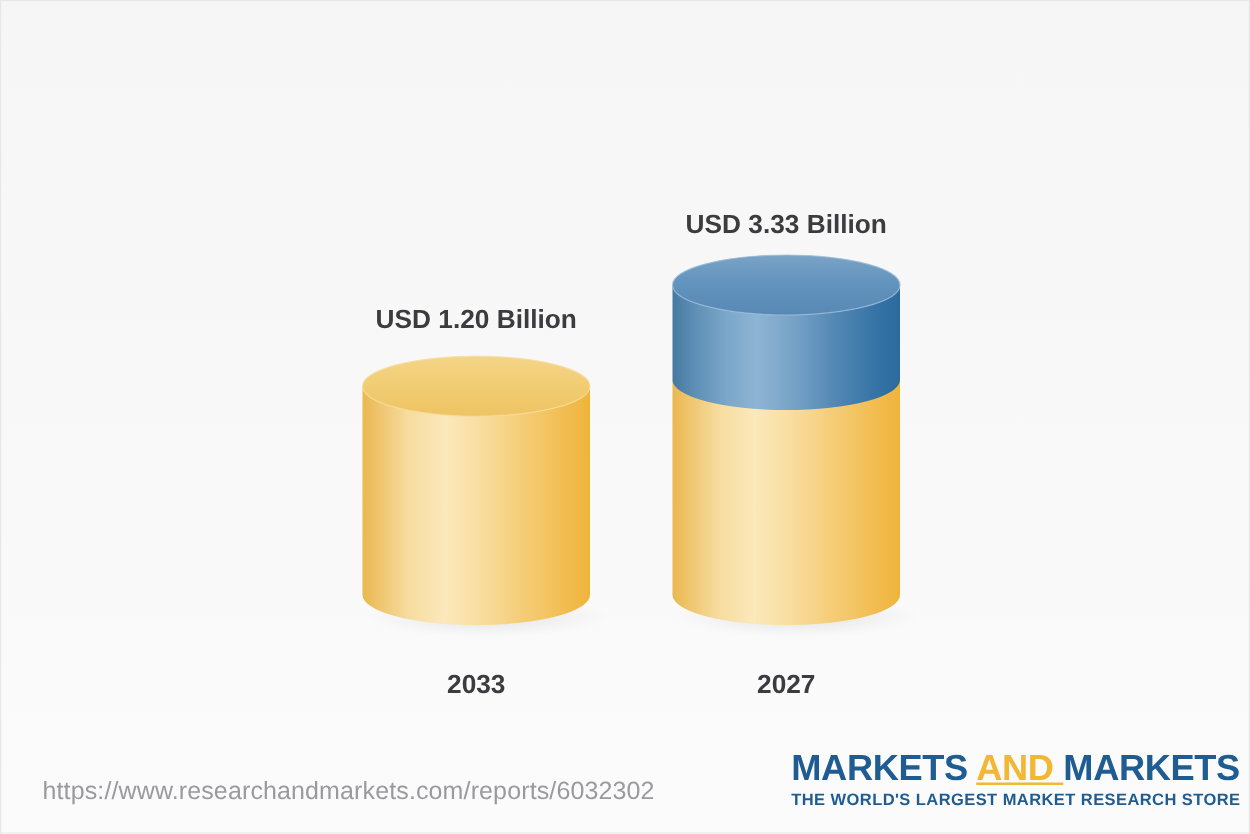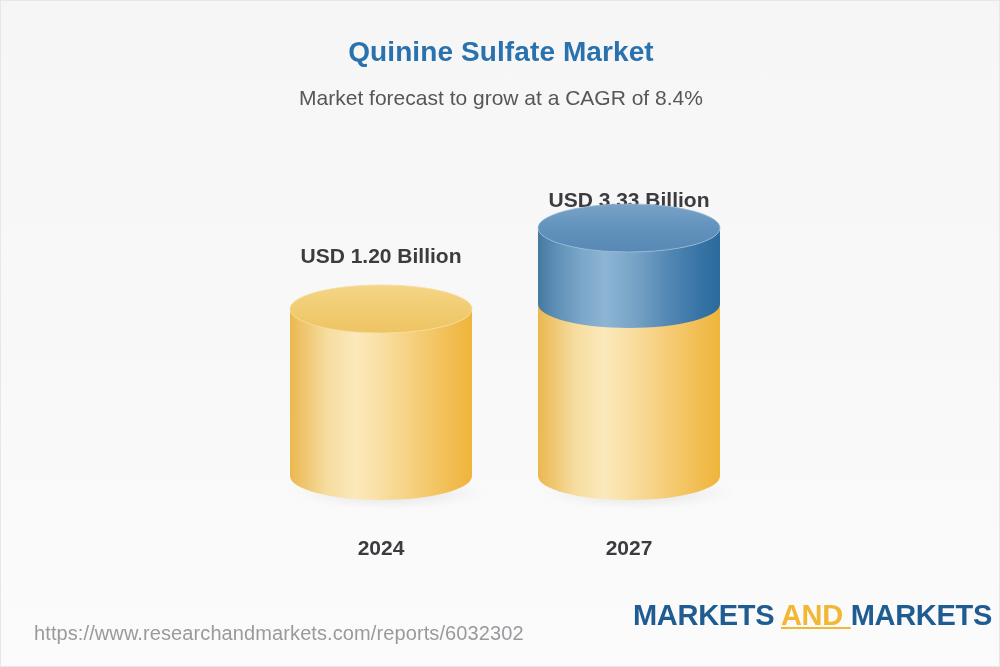--- a/index.html
+++ b/index.html
@@ -67,21 +67,21 @@
     position: absolute;
     left: -40px;
     width: 262px;
     text-align: center;
     font-size: 21px;
     font-weight: bold;
     color: #3b3b40;
     line-height: 26px;
   }
   .g1 .value-label { top: 82px; }
-  .g2 .value-label { top: 6px; margin-top: 20px; }
+  .g2 .value-label { top: 6px; }
 
   .cyl-wrap {
     position: absolute;
     left: 0;
     width: 182px;
   }
   .g1 .cyl-wrap { top: 124px; height: 228px; }
   .g2 .cyl-wrap { top: 43px; height: 309px; }
 
   .cyl-svg {
@@ -136,24 +136,20 @@
     letter-spacing: 0.35px;
     line-height: 16px;
     white-space: nowrap;
   }
 </style>
 </head>
 <body>
 
 <div class="canvas">
 
-  <div class="header">
-    <div class="chart-title">Quinine Sulfate Market</div>
-    <div class="chart-subtitle">Market forecast to grow at a CAGR of 8.4%</div>
-  </div>
 
   <div class="plot">
 
     <div class="bar-group g1">
 
       <div class="value-label">USD 1.20 Billion</div>
 
       <div class="cyl-wrap">
         <svg class="cyl-svg" width="182" height="228" viewBox="0 0 182 228">
           <defs>
@@ -184,21 +180,21 @@
           <path d="M 0,24 L 0,191
                    A 91,24 0 0 0 182,191
                    L 182,24
                    A 91,24 0 0 1 0,24 Z" fill="url(#yBody)"></path>
 
           <ellipse cx="91" cy="24" rx="91" ry="24" fill="url(#yTop)"></ellipse>
           <ellipse cx="91" cy="24" rx="91" ry="24" fill="none" stroke="#f7dc9c" stroke-width="1" stroke-opacity="0.8"></ellipse>
         </svg>
       </div>
 
-      <div class="year-label">2024</div>
+      <div class="year-label">2033</div>
     </div>
 
     <div class="bar-group g2">
 
       <div class="value-label">USD 3.33 Billion</div>
 
       <div class="cyl-wrap">
         <svg class="cyl-svg" width="182" height="309" viewBox="0 0 182 309">
           <defs>
             <linearGradient id="bBody" x1="0" y1="0" x2="1" y2="0">
@@ -251,15 +247,16 @@
 
       <div class="year-label">2027</div>
     </div>
 
   </div>
 
   <div class="footer-url">https://www.researchandmarkets.com/reports/6032302</div>
 
   <div class="logo">
     <div class="logo-main"><span>MARKETS </span><span class="and">AND </span><span>MARKETS</span></div>
+    <div class="logo-tag">THE WORLD'S LARGEST MARKET RESEARCH STORE</div>
   </div>
 
 </div>
 
 </body></html>

